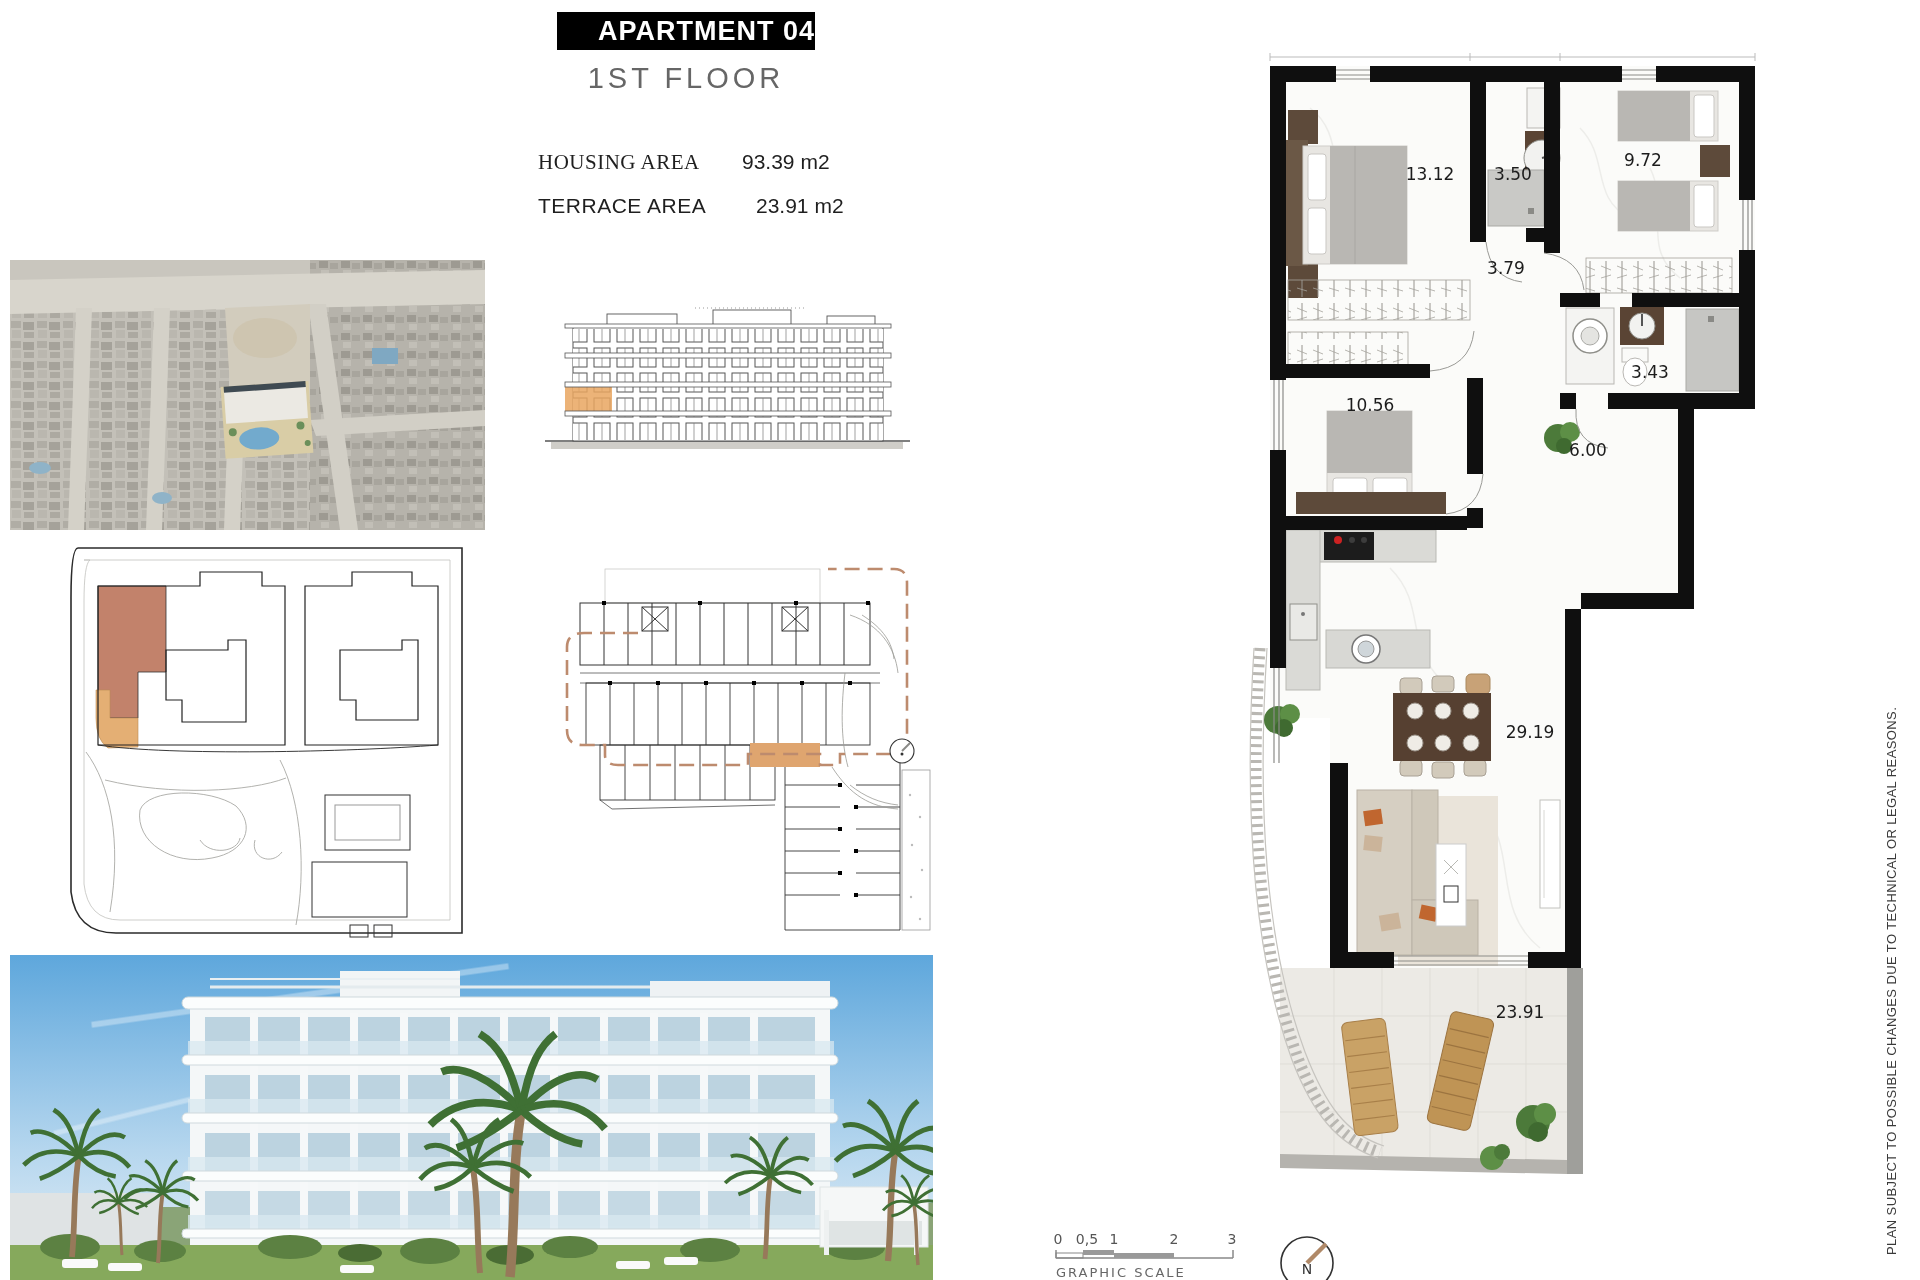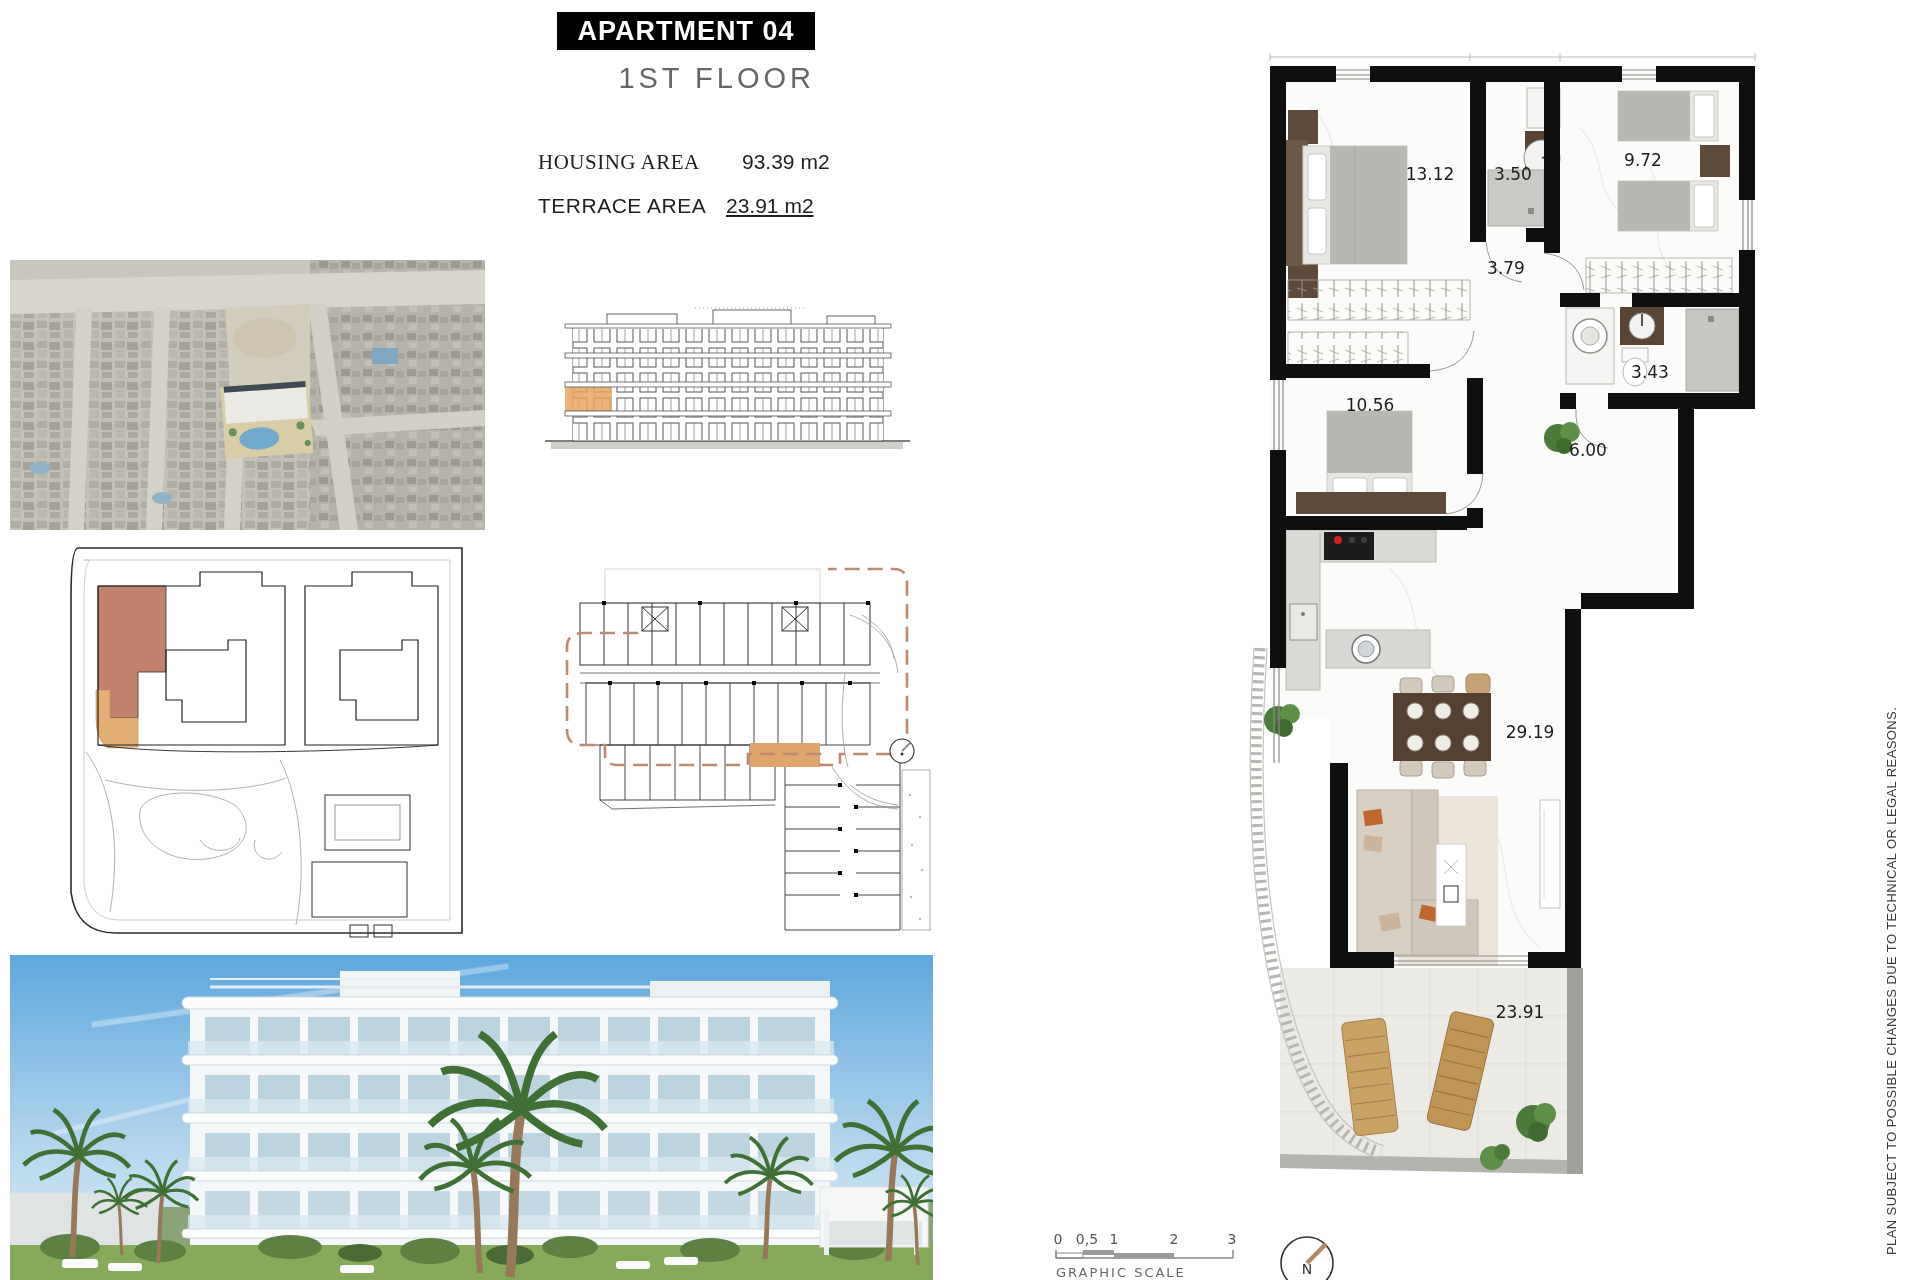--- a/index.html
+++ b/index.html
@@ -1,21 +1,21 @@
 <!DOCTYPE html>
 <html><head>
 <meta charset="utf-8">
 <style>
   html,body{margin:0;padding:0;}
   body{width:1920px;height:1280px;position:relative;background:#ffffff;overflow:hidden;
        font-family:"Liberation Sans",sans-serif;color:#1c1c1c;}
   .abs{position:absolute;}
   .title-box{left:557px;top:12px;width:258px;height:38px;background:#000;color:#fff;
-       display:flex;align-items:center;justify-content:center;font-size:27px;font-weight:bold;letter-spacing:1px;}
-  .subtitle{left:557px;top:62px;width:258px;text-align:right;font-size:29px;color:#666;
+       display:flex;align-items:center;justify-content:flex-end;font-size:27px;font-weight:bold;letter-spacing:1px;}
+  .subtitle{left:557px;top:62px;width:258px;text-align:center;font-size:29px;color:#666;
        letter-spacing:4px;font-weight:normal;}
   .area-label{font-size:21px;color:#1f1f1f;letter-spacing:0.5px;}
   .area-value{font-size:21px;color:#1f1f1f;}
   .disclaimer{left:1884px;top:795px;height:460px;font-size:13px;color:#3a3a3a;letter-spacing:0.4px;
        writing-mode:vertical-rl;transform:rotate(180deg);white-space:nowrap;}
   svg{display:block;}
   text{font-family:"DejaVu Sans",sans-serif;}
 </style>
 </head>
 <body>
@@ -25,21 +25,21 @@
 </div>
 <div class="abs subtitle">1ST FLOOR</div>
 
 <div class="abs" style="left:538px;top:150px;width:330px;">
   <div style="position:relative;height:44px;">
     <span class="abs area-label" style="left:0;top:0;font-family:Liberation Serif, serif;">HOUSING AREA</span>
     <span class="abs area-value" style="left:204px;top:0;text-align:right;">93.39 m2</span>
   </div>
   <div style="position:relative;height:30px;">
     <span class="abs area-label" style="left:0;top:0;">TERRACE AREA</span>
-    <span class="abs area-value" style="left:188px;top:0;text-decoration:underline;">23.91 m2</span>
+    <span class="abs area-value" style="left:218px;top:0;">23.91 m2</span>
   </div>
 </div>
 
 <div class="abs" style="left:10px;top:260px;width:475px;height:270px;">
 <svg width="475" height="270" viewBox="0 0 475 270">
   <defs>
     <pattern id="cityA" width="26" height="20" patternUnits="userSpaceOnUse">
       <rect width="26" height="20" fill="#c3c0b8"></rect>
       <rect x="1" y="1" width="10" height="7" fill="#b0ada5"></rect>
       <rect x="13" y="2" width="11" height="8" fill="#a5a29a"></rect>

